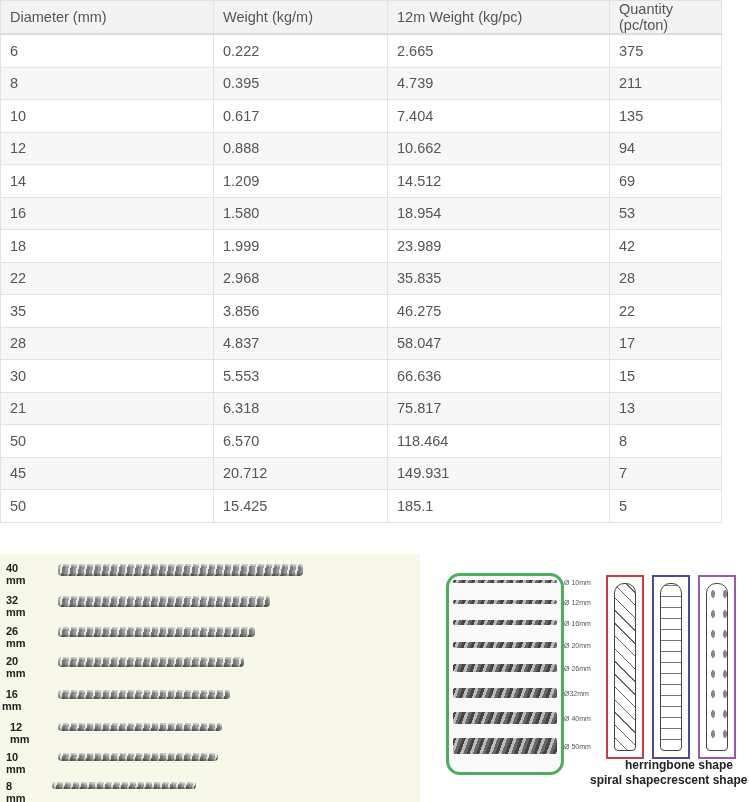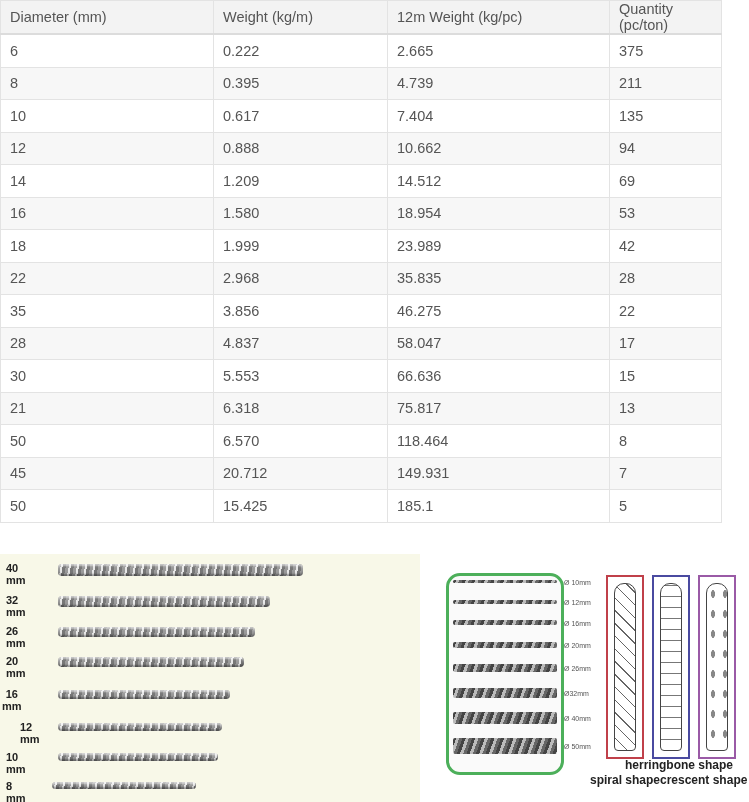--- a/index.html
+++ b/index.html
@@ -146,21 +146,21 @@
     </div>
     <div class="rb-row" style="top: 101px;">
       <span class="rb-label" style="left: 6px;">20 mm</span>
       <div class="rb-bar" style="left: 58px; width: 186px; height: 10px;"></div>
     </div>
     <div class="rb-row" style="top: 134px;">
       <span class="rb-label" style="left: 2px; text-align: center;">16 mm</span>
       <div class="rb-bar" style="left: 58px; width: 172px; height: 9px;"></div>
     </div>
     <div class="rb-row" style="top: 167px;">
-      <span class="rb-label" style="left: 20px;">12 mm</span>
+      <span class="rb-label" style="left: 10px;">12 mm</span>
       <div class="rb-bar" style="left: 58px; width: 164px; height: 8px;"></div>
     </div>
     <div class="rb-row" style="top: 197px;">
       <span class="rb-label" style="left: 6px;">10 mm</span>
       <div class="rb-bar" style="left: 58px; width: 160px; height: 8px;"></div>
     </div>
     <div class="rb-row" style="top: 226px;">
       <span class="rb-label" style="left: 6px;">8 mm</span>
       <div class="rb-bar" style="left: 52px; width: 144px; height: 7px;"></div>
     </div>

